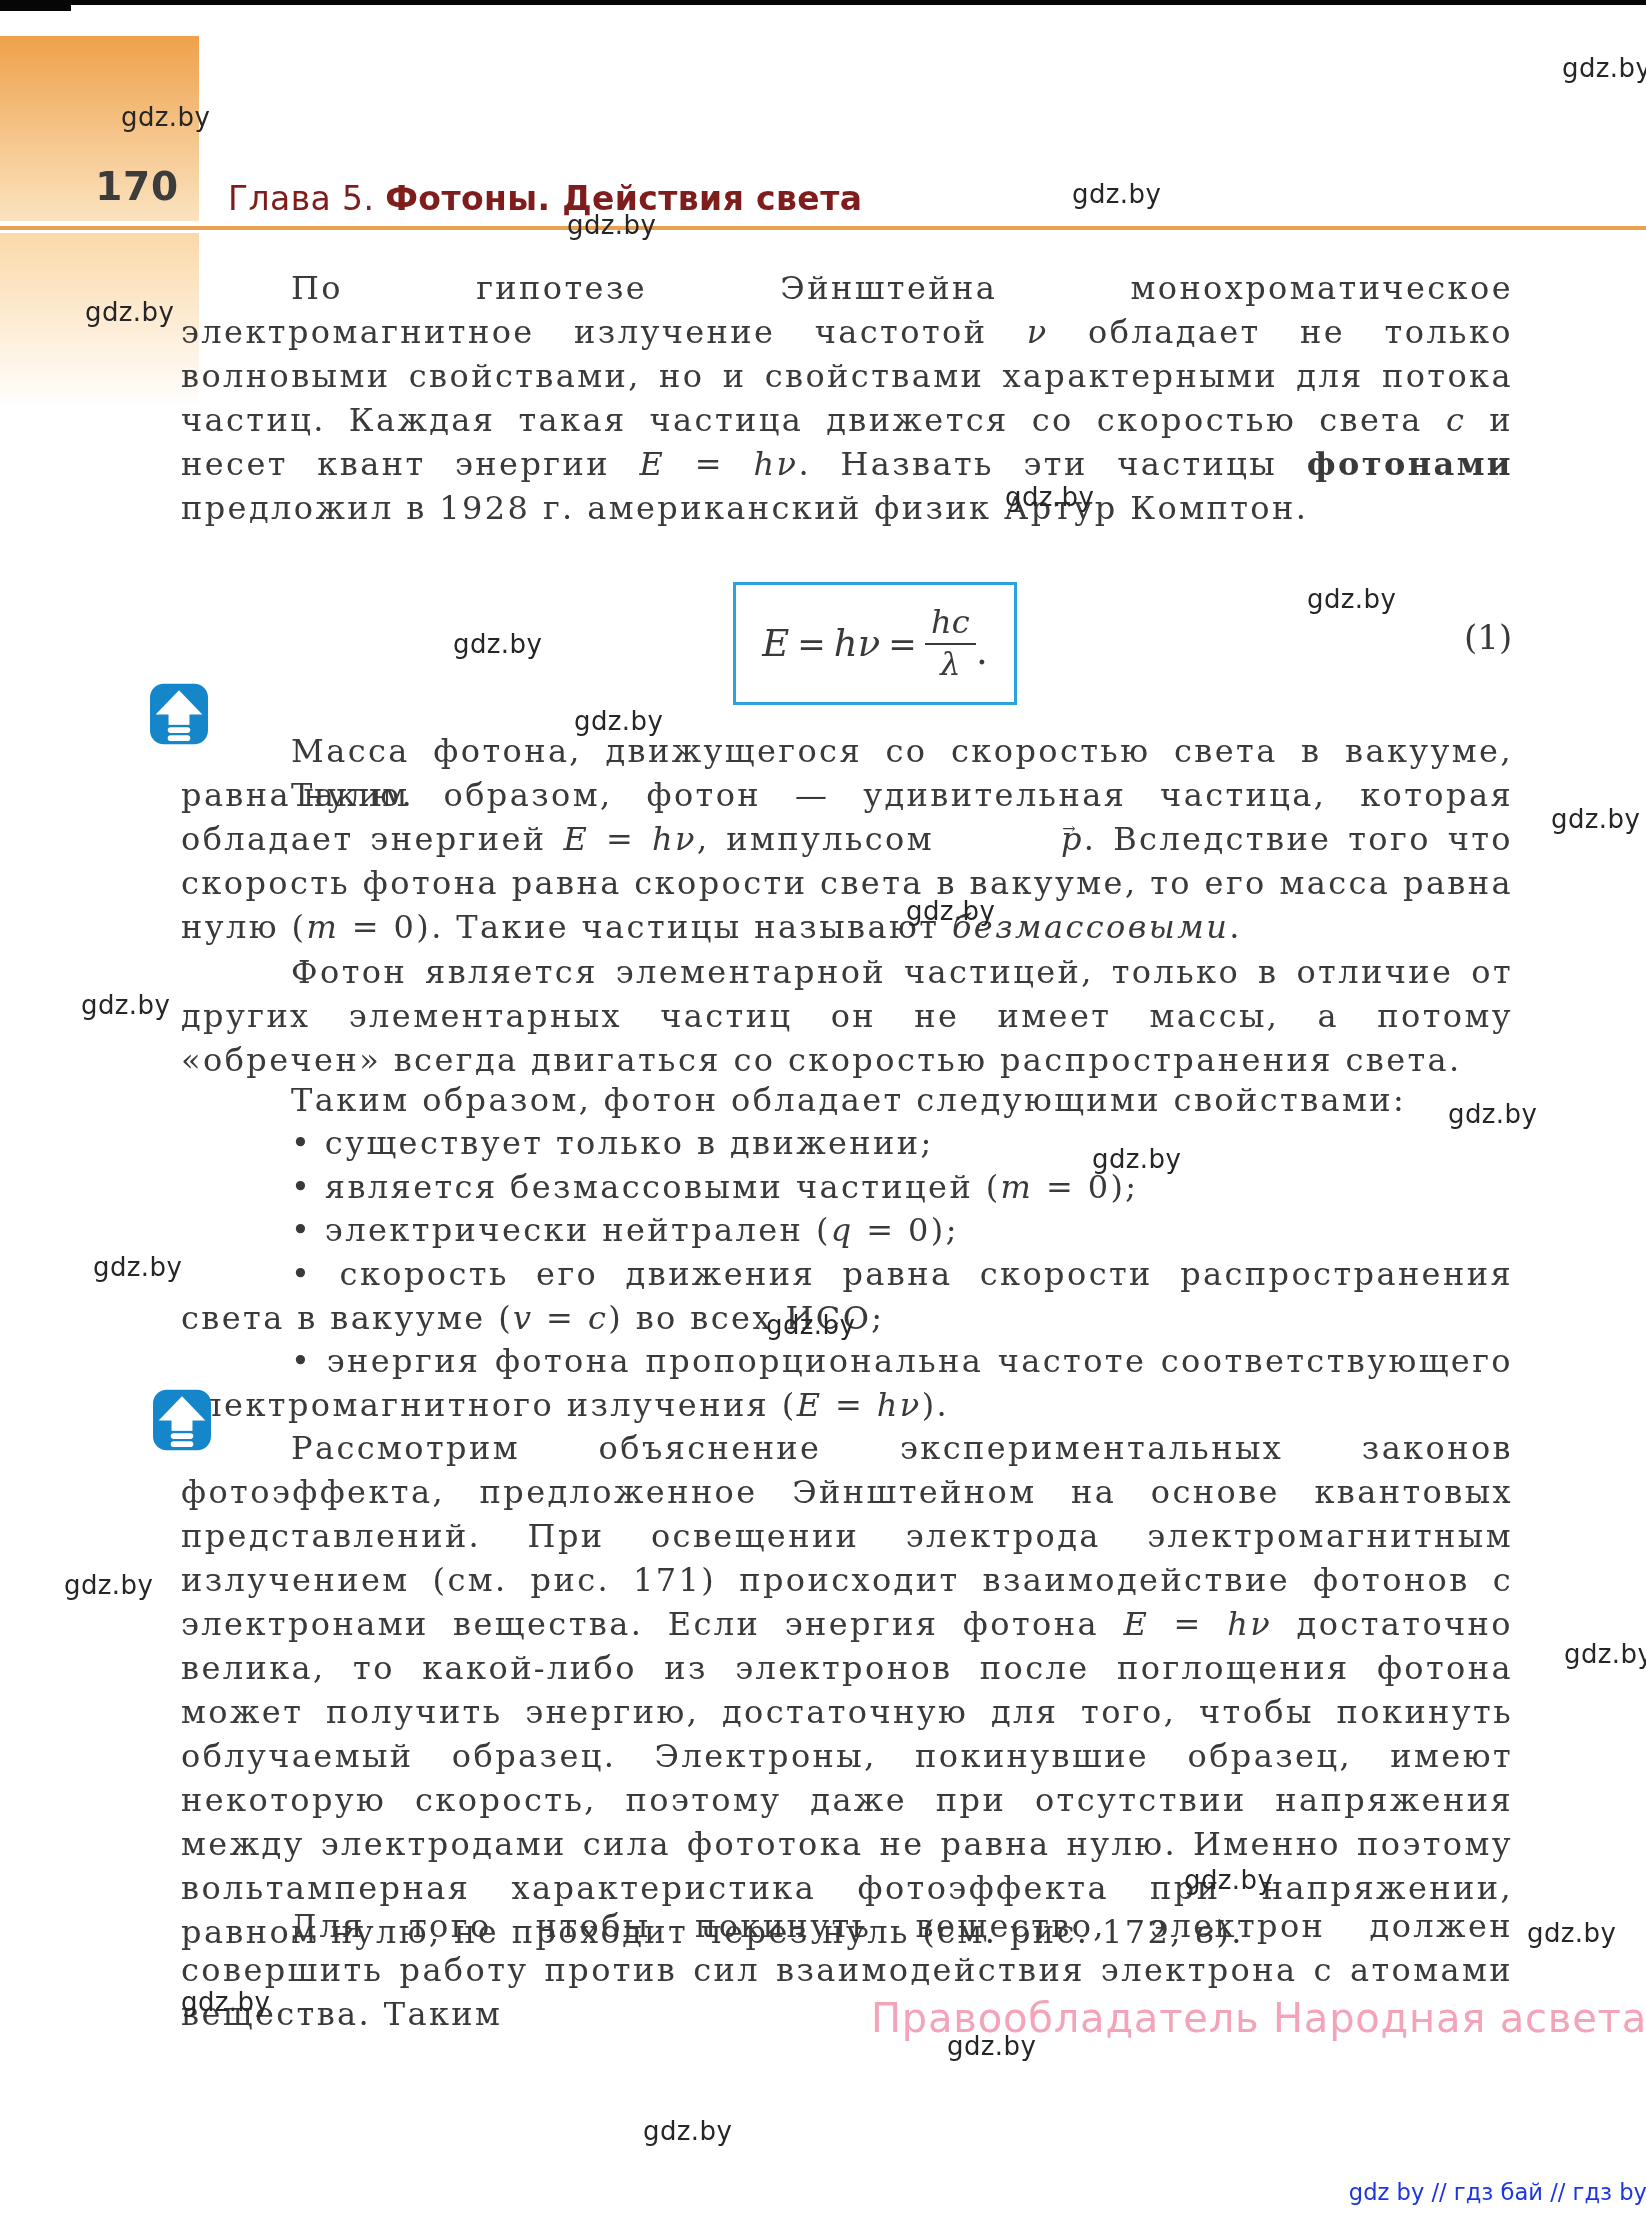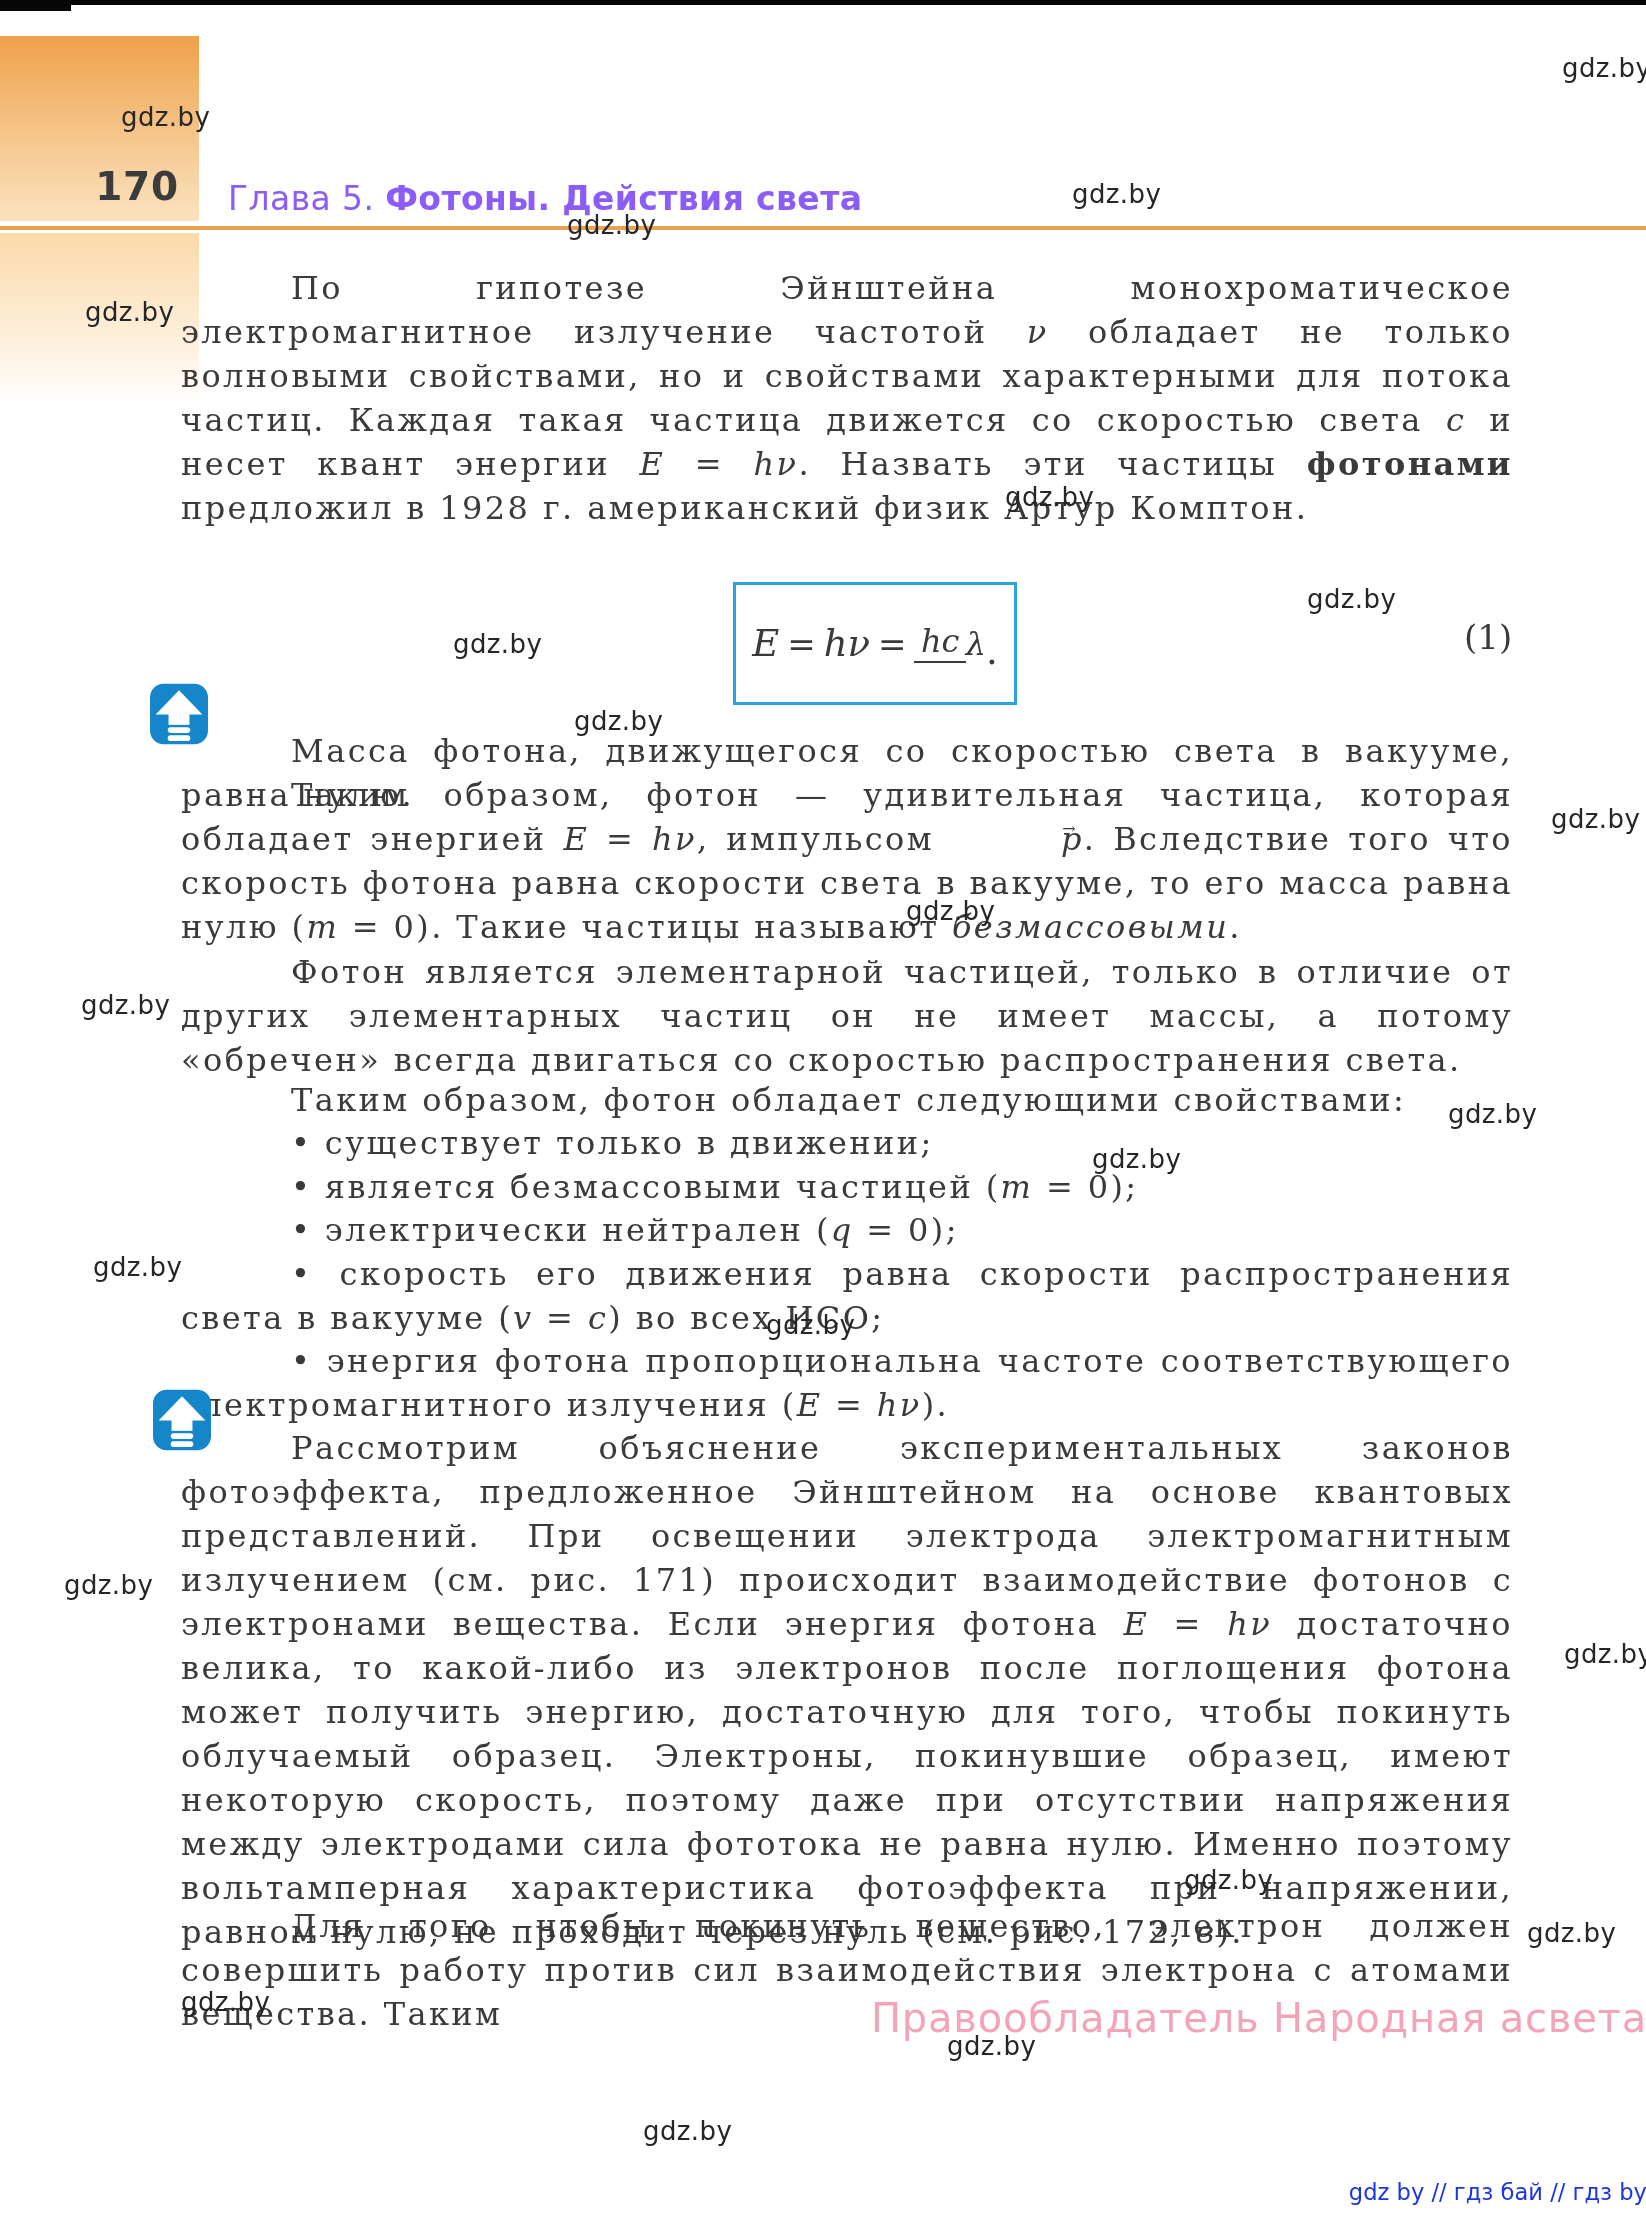--- a/index.html
+++ b/index.html
@@ -20,41 +20,41 @@
       background:linear-gradient(180deg,var(--orange_deep) 0%,var(--orange_mid) 55%,var(--orange_light) 100%);}
   .orange-rule{position:absolute;left:0;top:226px;width:100%;height:4px;background:var(--accent_orange);}
   .orange-fade{position:absolute;left:0;top:233px;width:199px;height:185px;
       background:linear-gradient(180deg,#fbd9a9 0%,rgba(255,255,255,0) 95%);}
 
   .page-number{position:absolute;left:0;top:164px;width:179px;text-align:right;
       font-family:"DejaVu Sans","Liberation Sans",sans-serif;font-weight:bold;
       font-size:39px;color:#3c3c3c;letter-spacing:0.8px;}
   .chapter{position:absolute;left:228px;top:179px;white-space:nowrap;
       font-family:"DejaVu Sans","Liberation Sans",sans-serif;
-      font-size:33px;color:#8b5cf6;letter-spacing:0.4px;}
+      font-size:33px;color:#7f1d1d;letter-spacing:0.4px;}
   .chapter .bold{font-weight:bold;}
 
   
   .body-p{position:absolute;left:181px;width:1332px;margin:0;
       font-size:32px;line-height:44px;color:var(--text);
       text-align:justify;text-indent:110px;letter-spacing:2.4px;}
   .sg-i{font-style:italic;}
   .sg-b{font-weight:bold;}
   .sg-v{font-style:italic;position:relative;display:inline-block;}
   .sg-v::before{content:"\2192";position:absolute;top:-0.62em;left:0.08em;
       font-size:0.5em;font-style:normal;letter-spacing:0;}
 
   
   .formula-box{position:absolute;left:733px;top:582px;width:284px;height:123px;
       box-sizing:border-box;border:3.2px solid var(--formula_blue);background:#fff;
       display:flex;align-items:center;justify-content:center;
       font-size:37px;color:var(--text);}
   .f-eq{margin:0 8px;font-size:34px;}
   .f-it{font-style:italic;}
-  .frac{display:inline-flex;flex-direction:row;align-items:center;font-size:32px;line-height:1.1;}
+  .frac{display:inline-flex;flex-direction:column;align-items:center;font-size:32px;line-height:1.1;}
   .frac .num{border-bottom:2.4px solid var(--text);padding:0 6.4px 2.4px;}
   .frac .den{padding-top:2.4px;}
   .f-period{transform:translateY(8px);}
   .formula-label{position:absolute;left:1464px;top:617px;font-size:34px;color:var(--text);}
 
   
   .up-icon{position:absolute;width:60px;height:62px;color:var(--icon_blue);}
 
   
   .wm{position:absolute;font-family:"DejaVu Sans","Liberation Sans",sans-serif;

